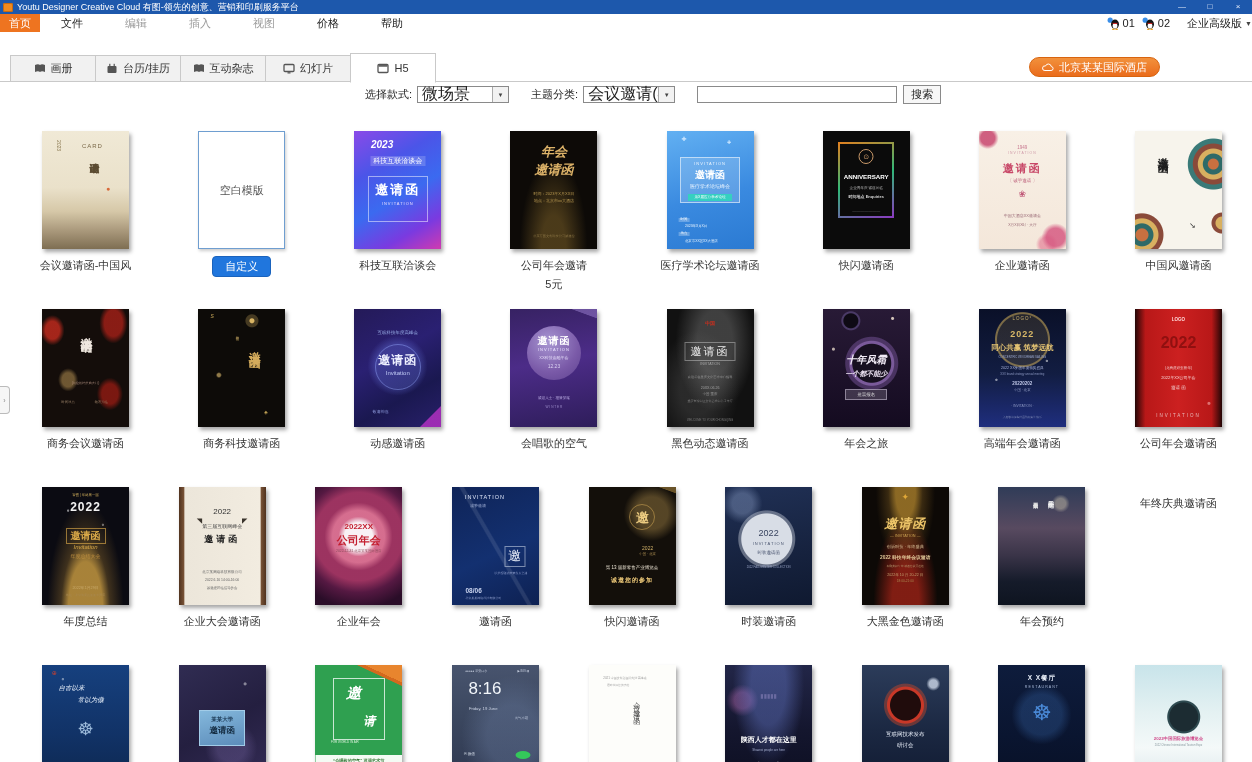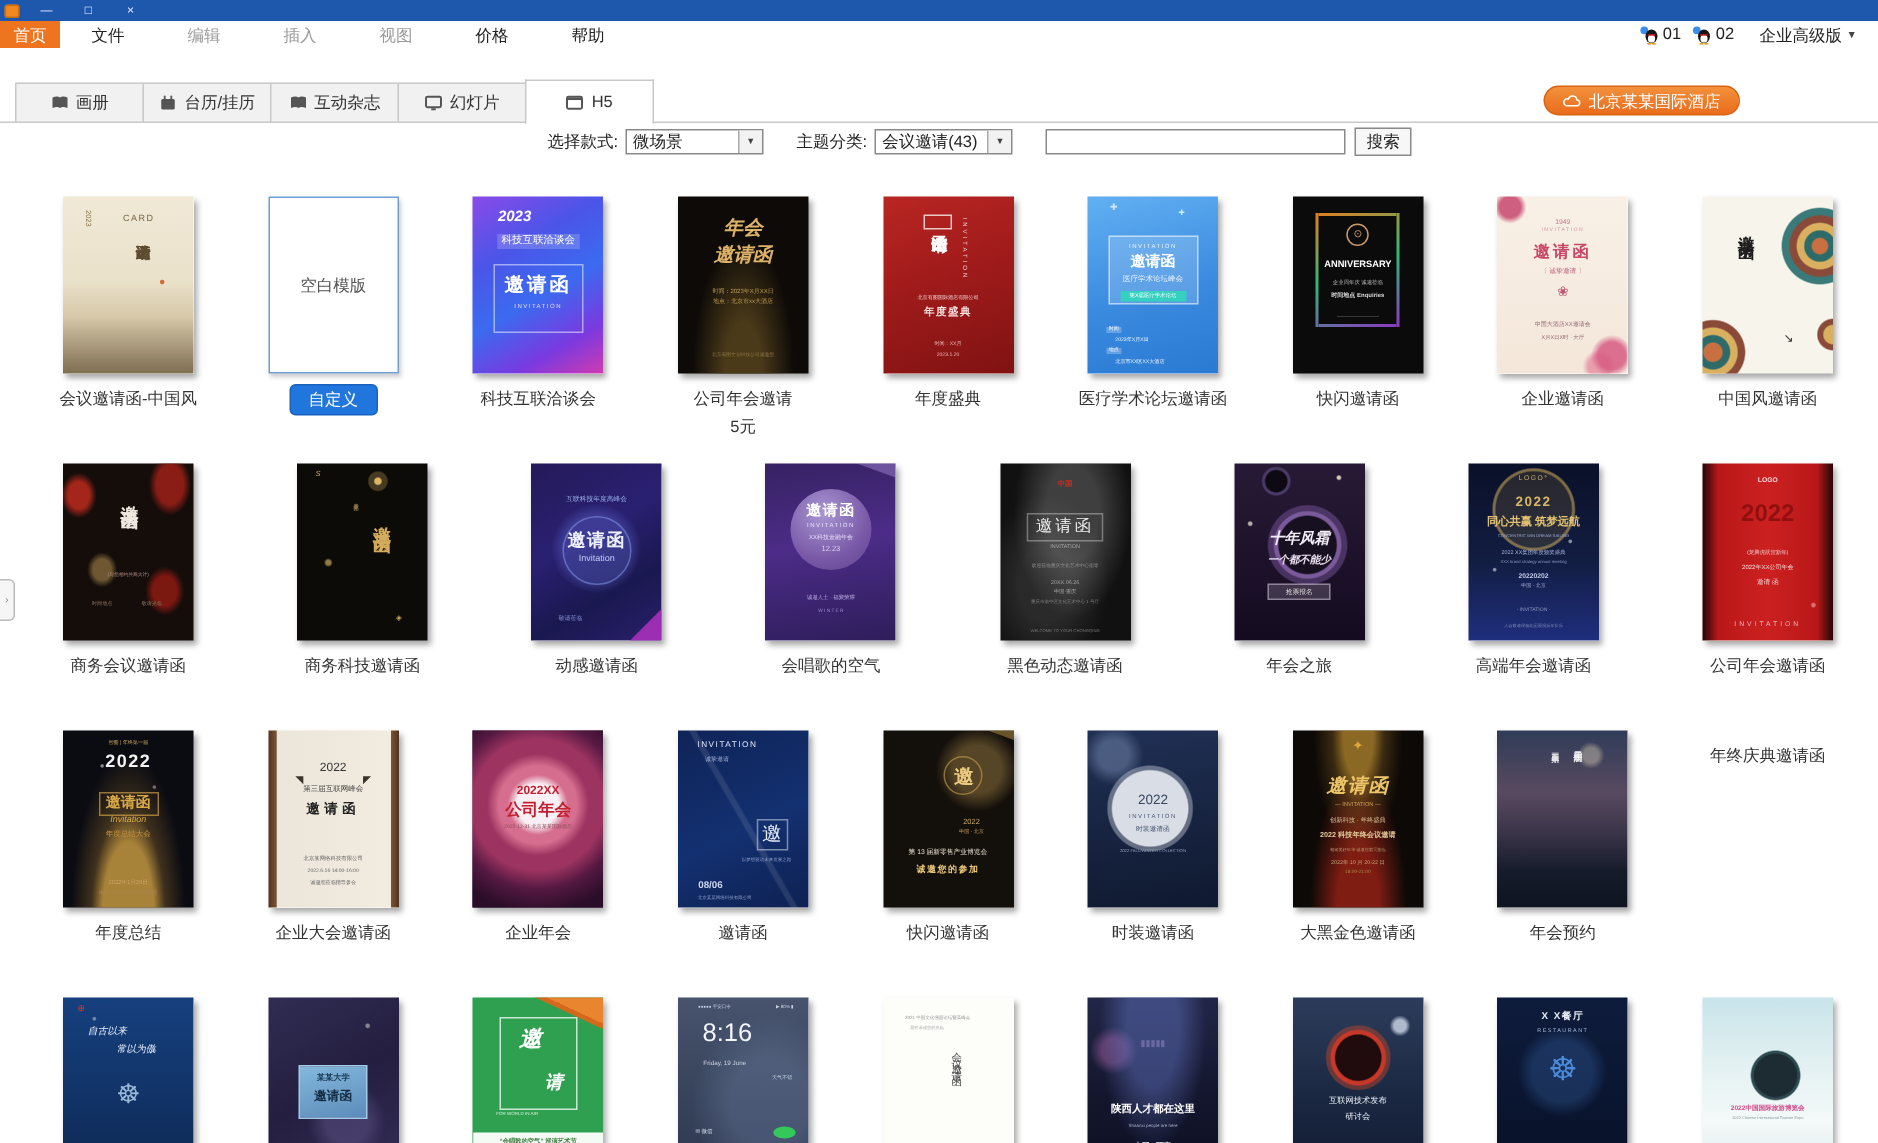--- a/index.html
+++ b/index.html
@@ -11,40 +11,40 @@
   .app-logo{width:10px;height:9px;background:#f08a1e;border-radius:2px;margin:0 4px 0 3px;
             box-shadow:inset 0 0 0 1px #c96a10;}
   .title-text{flex:1;white-space:nowrap;}
   .win-btns{display:flex;align-items:center;height:14px;}
   .win-btn{width:28px;text-align:center;font-size:8px;color:#e8eefc;cursor:default;line-height:14px;}
   
   .menubar{position:absolute;top:14px;left:0;width:100%;height:18px;background:#fff;display:flex;align-items:center;font-size:11px;z-index:9;}
   .home-btn{width:40px;height:18px;background:#ee7420;color:#fff;display:flex;align-items:center;justify-content:center;font-size:11px;}
   .menu-item{padding:0 21px;color:#222;}
   .menu-item.disabled{color:#9a9a9a;}
-  .menubar-right{margin-left:auto;display:flex;align-items:center;gap:7px;padding-right:14px;font-size:11px;color:#222;}
+  .menubar-right{margin-left:auto;display:flex;align-items:center;gap:7px;font-size:11px;color:#222;}
   .qq-acc{display:flex;align-items:center;gap:2px;}
   .plan{display:flex;align-items:center;gap:3px;margin-left:10px;}
   .caret{font-size:7px;color:#444;}
   
   .tabbar{position:absolute;top:53px;left:0;width:100%;height:29px;border-bottom:1px solid #c9c9c9;
           padding-left:10px;display:flex;box-sizing:border-box;z-index:5;}
   .tab{width:86px;height:27px;margin-top:2px;margin-right:0;background:#f1f1f1;border:1px solid #c9c9c9;
        display:flex;align-items:center;justify-content:center;gap:5px;font-size:11px;color:#333;box-sizing:border-box;}
   .tab + .tab{margin-left:-1px;}
   .tab.active{background:#fff;height:30px;margin-top:0;margin-bottom:-1px;border-bottom:1px solid #fff;z-index:2;}
   .tab svg{flex:0 0 auto;}
   
   .upload-btn{position:absolute;top:57px;right:92px;height:20px;padding:0 12px;background:linear-gradient(180deg,#f2913c,#ea6c1c);
               border:1px solid #d8640f;border-radius:10px;color:#fff;font-size:11px;display:flex;align-items:center;gap:5px;z-index:6;}
   
   .filters{position:absolute;top:85px;left:365px;display:flex;align-items:center;font-size:11px;color:#222;z-index:5;}
   .f-label{margin-right:5px;}
   .selbox{width:92px;height:17px;border:1px solid #8a8a8a;background:#fff;display:flex;align-items:center;box-sizing:border-box;margin-right:22px;}
-  .selbox .val{flex:1;padding-left:4px;font-size:11px;white-space:nowrap;overflow:hidden;}
+  .selbox .val{flex:1;padding-left:4px;font-size:16px;white-space:nowrap;overflow:hidden;}
   .selbox .arrow{width:15px;height:15px;border-left:1px solid #aaa;background:#f2f2f2;display:flex;align-items:center;justify-content:center;font-size:6px;color:#444;}
   .search-input{width:192px;height:15px;border:1px solid #8a8a8a;font-size:11px;padding:0 3px;margin-right:6px;}
   .search-btn{height:19px;padding:0 7px;border:1px solid #8a8a8a;background:#f7f7f7;font-size:11px;color:#222;}
   
   .collapse-handle{position:absolute;left:0;top:386px;width:9px;height:26px;background:#f6f6f6;border:1px solid #bbb;border-left:none;
                    border-radius:0 4px 4px 0;display:flex;align-items:center;justify-content:center;font-size:7px;color:#888;z-index:5;}
   
   .grid-row{position:absolute;left:42px;width:1180px;display:flex;justify-content:space-between;}
   .card{width:87px;display:flex;flex-direction:column;align-items:center;}
   .thumb{width:87px;height:118px;position:relative;overflow:hidden;box-shadow:2px 3px 4px rgba(0,0,0,0.35);background:#eee;flex:0 0 auto;}
@@ -53,20 +53,21 @@
   .card-label{margin-top:9px;font-size:11px;color:#333;white-space:nowrap;}
   .card-price{margin-top:4px;font-size:11px;color:#333;}
   .custom-btn{margin-top:7px;background:#2076dd;color:#fff;border:1px solid #1a63bd;border-radius:4px;font-size:11px;padding:2px 12px;}
   .tl{position:absolute;white-space:nowrap;line-height:1.15;box-sizing:border-box;}
 </style>
 </head>
 <body>
 
 <div class="titlebar">
   <span class="app-logo"></span>
+  <span class="title-text">Youtu Designer Creative Cloud 有图-领先的创意、营销和印刷服务平台</span>
   <span class="win-btns">
     <span class="win-btn">—</span>
     <span class="win-btn">□</span>
     <span class="win-btn">×</span>
   </span>
 </div>
 
 <div class="menubar">
   <span class="home-btn">首页</span>
   <span class="menu-item">文件</span>
@@ -201,32 +202,20 @@
         <div class="tl" style="top: 27%; left: 50%; transform: translateX(-50%); color: rgb(220, 178, 104); font-size: 13px; font-weight: bold; font-style: italic;">邀请函</div>
         <div class="tl" style="top: 52%; left: 50%; transform: translateX(-50%); color: rgb(184, 152, 80); font-size: 4px;">时间：2023年X月XX日</div>
         <div class="tl" style="top: 58%; left: 50%; transform: translateX(-50%); color: rgb(184, 152, 80); font-size: 4px;">地点：北京市xx大酒店</div>
         <div class="tl" style="top: 88%; left: 50%; transform: translateX(-50%); color: rgb(138, 116, 68); font-size: 3.2px;">北京有图文创科技公司诚邀您</div>
       </div>
     <div class="card-label">公司年会邀请</div>
     <div class="card-price">5元</div>
 
   </div>
     <div class="card">
-    <div class="thumb" style="background: linear-gradient(160deg, rgb(184, 38, 34) 0%, rgb(160, 27, 27) 45%, rgb(128, 18, 18) 100%);">
-        <div class="tl" style="top: 10%; left: 42%; transform: translateX(-50%); color: rgb(255, 255, 255); font-size: 11px; writing-mode: vertical-rl; font-weight: bold; border: 1px solid rgba(255, 255, 255, 0.75); padding: 4px 2px;">邀请函</div>
-        <div class="tl" style="top: 12%; left: 62%; transform: translateX(-50%); color: rgb(240, 200, 200); font-size: 4px; writing-mode: vertical-rl; letter-spacing: 2px;">INVITATION</div>
-        <div class="tl" style="top: 56%; left: 50%; transform: translateX(-50%); color: rgb(240, 204, 204); font-size: 3.4px;">北京有图国际酒店有限公司</div>
-        <div class="tl" style="top: 63%; left: 50%; transform: translateX(-50%); color: rgb(248, 224, 224); font-size: 7px; font-weight: bold; letter-spacing: 1px;">年度盛典</div>
-        <div class="tl" style="top: 82%; left: 50%; transform: translateX(-50%); color: rgb(232, 186, 186); font-size: 3.4px;">时间：XX月</div>
-        <div class="tl" style="top: 88%; left: 50%; transform: translateX(-50%); color: rgb(232, 186, 186); font-size: 3.4px;">2023.1.20</div>
-      </div>
-    <div class="card-label">年度盛典</div>
-
-  </div>
-    <div class="card">
     <div class="thumb" style="background: linear-gradient(165deg, rgb(98, 176, 242) 0%, rgb(58, 138, 224) 55%, rgb(43, 122, 210) 100%);">
         <div class="tl" style="top: 4%; left: 20%; transform: translateX(-50%); color: rgb(207, 232, 255); font-size: 6px;">✚</div>
         <div class="tl" style="top: 8%; left: 72%; transform: translateX(-50%); color: rgb(207, 232, 255); font-size: 5px;">✚</div>
         <div class="tl" style="top: 22%; left: 50%; transform: translateX(-50%); border: 1px solid rgba(255, 255, 255, 0.55); background: rgba(255, 255, 255, 0.18); width: 60px; height: 46px;"></div>
         <div class="tl" style="top: 26%; left: 50%; transform: translateX(-50%); color: rgb(234, 244, 255); font-size: 4px; letter-spacing: 1px;">INVITATION</div>
         <div class="tl" style="top: 32%; left: 50%; transform: translateX(-50%); color: rgb(255, 255, 255); font-size: 10px; font-weight: bold;">邀请函</div>
         <div class="tl" style="top: 45%; left: 50%; transform: translateX(-50%); color: rgb(234, 244, 255); font-size: 5px;">医疗学术论坛峰会</div>
         <div class="tl" style="top: 53%; left: 50%; transform: translateX(-50%); background: rgb(53, 208, 192); width: 44px; height: 7px;"></div>
         <div class="tl" style="top: 54.5%; left: 50%; transform: translateX(-50%); color: rgb(255, 255, 255); font-size: 3.6px;">第X届医疗学术论坛</div>
         <div class="tl" style="top: 74%; left: 20%; transform: translateX(-50%); color: rgb(255, 255, 255); font-size: 3.4px; padding: 0px 2px; background: rgba(255, 255, 255, 0.25);">时间</div>

